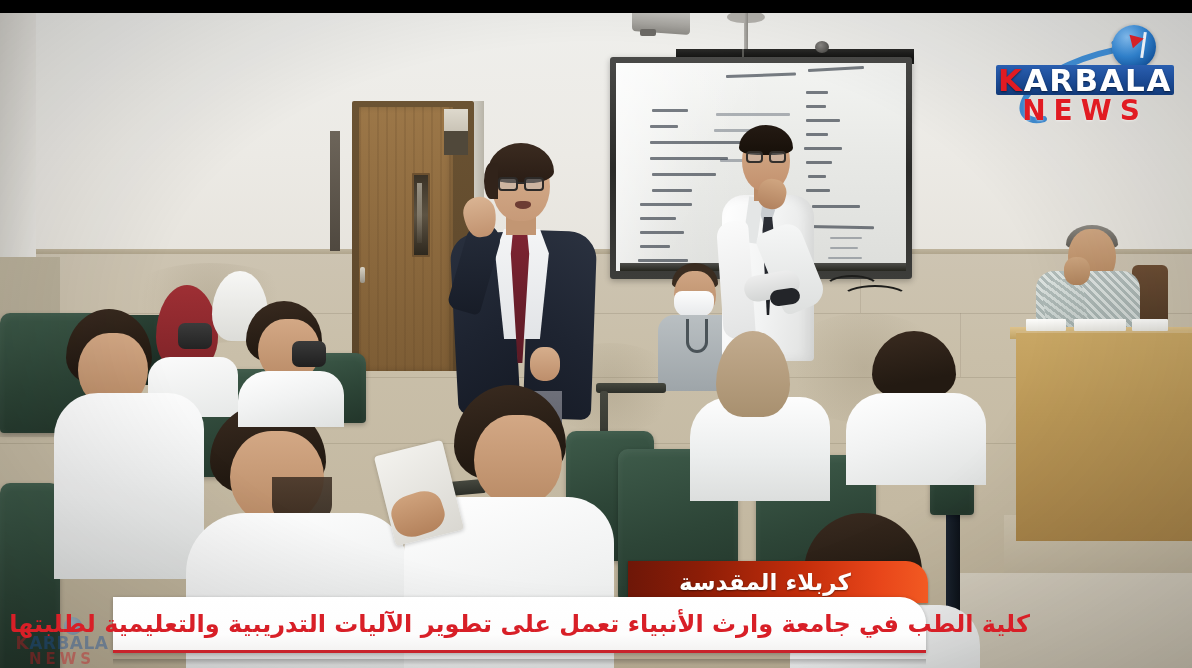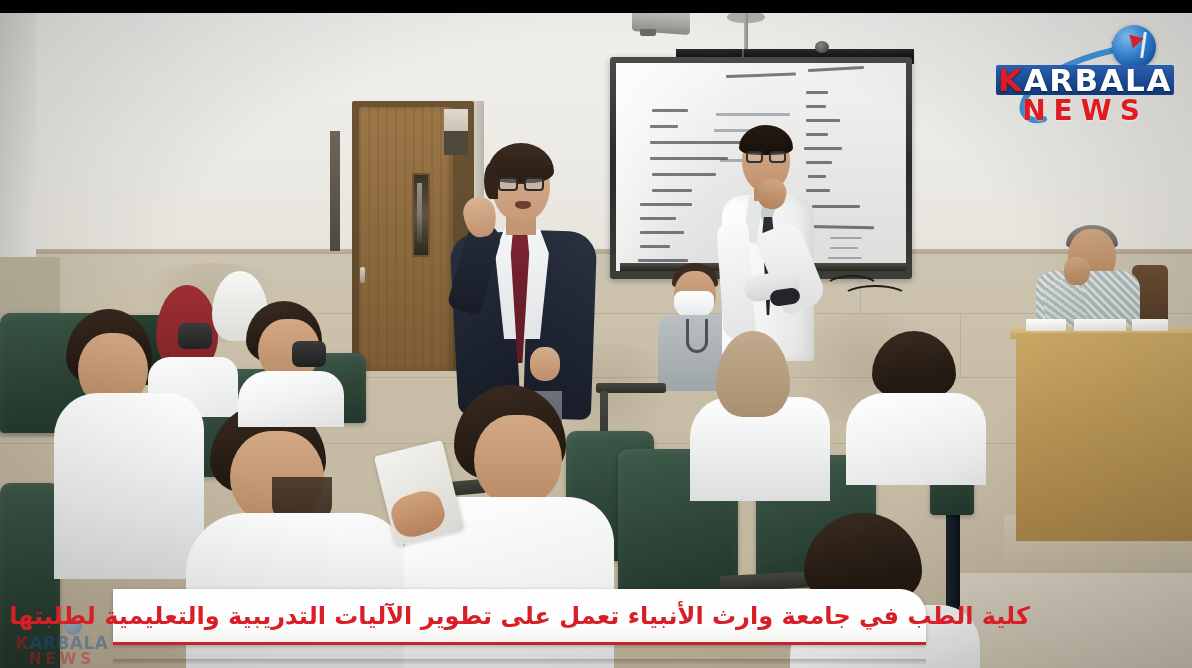--- a/index.html
+++ b/index.html
@@ -561,21 +561,21 @@
   }
   #location-banner .loc-text {
     font-family: "DejaVu Sans", "Liberation Sans", sans-serif;
     font-weight: 700; font-size: 23px; color: #ffffff;
     direction: rtl; letter-spacing: .5px;
     text-shadow: 0 1px 2px rgba(0,0,0,.45);
     padding-right: 26px;
   }
 
   #headline-bar {
-    position: absolute; left: 113px; top: 28px; width: 813px; height: 56px;
+    position: absolute; left: 113px; top: 36px; width: 813px; height: 56px;
     background: linear-gradient(180deg, #ffffff 0%, #fdfdfd 70%, #f4f3f2 100%);
     border-bottom: 3px solid #c8232b;
     border-radius: 0 26px 0 0;
     display: flex; align-items: center; justify-content: center;
     box-shadow: 0 1px 4px rgba(0,0,0,.25);
   }
   #headline-bar .headline-text {
     font-family: "DejaVu Sans", "Liberation Sans", sans-serif;
     font-weight: 700; font-size: 24px; color: #d81f27;
     direction: rtl; white-space: nowrap; letter-spacing: 0;
@@ -817,19 +817,22 @@
     <div class="logo-news-text">NEWS</div>
   </div>
 
   <div id="watermark">
     <div class="wm-globe"></div>
     <div class="wm-karbala"><span class="k-red">K</span><span>ARBALA</span></div>
     <div class="wm-news">NEWS</div>
   </div>
 
   <div id="lower-third">
+    <div id="location-banner">
+      <span class="loc-text">كربلاء المقدسة</span>
+    </div>
     <div class="headline-shadow"></div>
     <div id="headline-bar">
       <span class="headline-text">كلية الطب في جامعة وارث الأنبياء تعمل على تطوير الآليات التدريبية والتعليمية لطلبتها</span>
     </div>
   </div>
 
 </div>
 
 </body></html>

